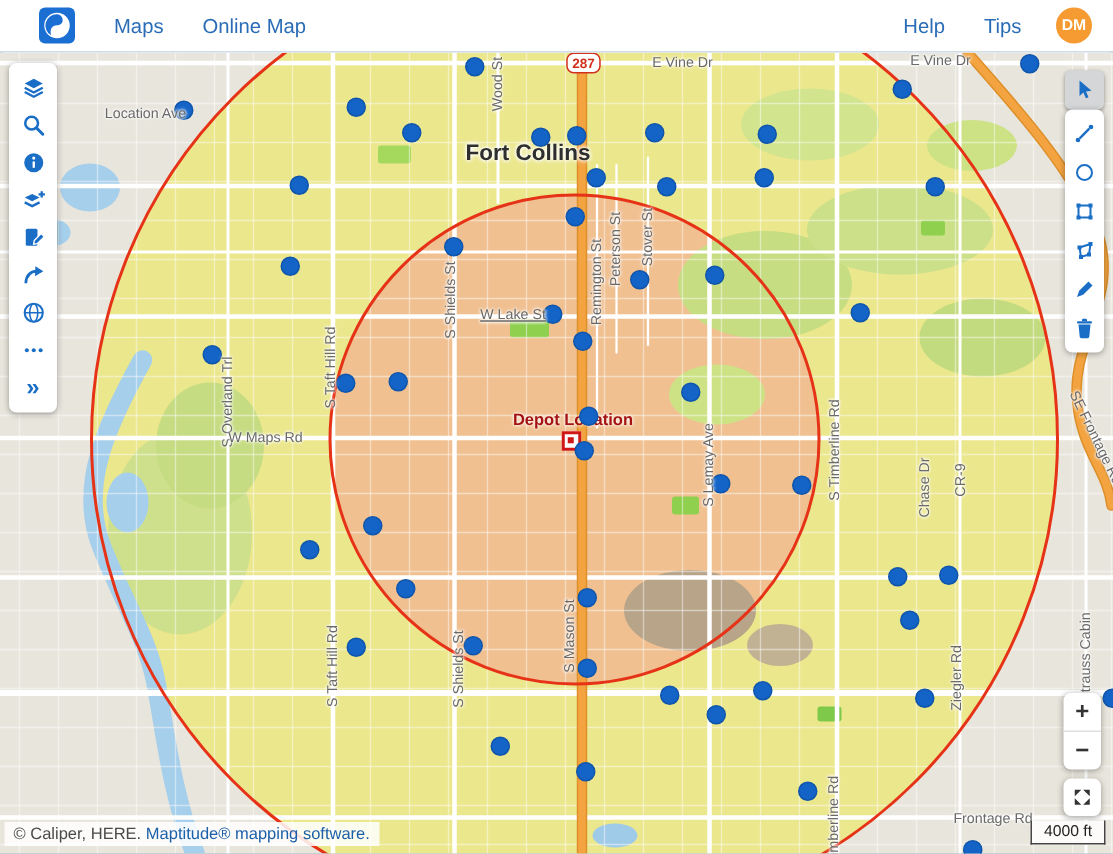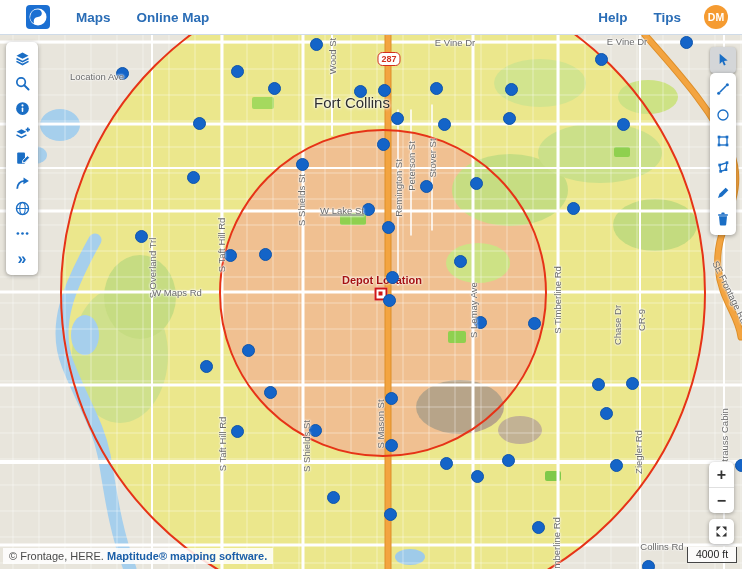--- a/index.html
+++ b/index.html
@@ -6,37 +6,37 @@
   body{width:742px;height:569px;overflow:hidden;position:relative;
        font-family:"Liberation Sans",sans-serif;background:#fff;
        box-shadow:inset 0 0 0 2px #4c77a6;}
   
   .header{position:absolute;left:0;top:0;width:742px;height:35px;background:#fff;
           display:flex;align-items:center;border-bottom:1px solid #cfdbe8;box-sizing:border-box;
           z-index:50;padding:0 14px 0 26px;}
   .logo{width:24px;height:24px;border-radius:4px;background:#1b6fd2;display:flex;
         align-items:center;justify-content:center;margin-right:13px;cursor:pointer;}
   .app-title{font-size:15.5px;font-weight:bold;color:#1b5fa8;margin-right:26px;}
-  .nav-link{font-size:13.5px;color:#2a6db6;margin:16px 13px;cursor:pointer;white-space:nowrap;font-weight:bold;}
+  .nav-link{font-size:13.5px;color:#2a6db6;margin:16px 13px;cursor:pointer;white-space:nowrap;}
   .spacer{flex:1;}
   .avatar{width:24px;height:24px;border-radius:50%;background:#f59b31;color:#fff;
           font-size:10.5px;font-weight:bold;display:flex;align-items:center;justify-content:center;
           margin-left:10px;cursor:pointer;}
   
   .map{position:absolute;left:0;top:35px;width:742px;height:534px;overflow:hidden;background:#e8e5dc;}
   .map svg.base{position:absolute;left:0;top:0;}
   .overlays{position:absolute;left:0;top:0;width:742px;height:534px;}
   .dot{position:absolute;width:13px;height:13px;border-radius:50%;background:#1464c8;
        border:1px solid #0f55ab;box-sizing:border-box;cursor:pointer;}
   .street{position:absolute;font-size:9.5px;color:#6a6a6a;white-space:nowrap;
           transform:translate(-50%,-50%);
           text-shadow:0 0 2px #fff,0 0 2px #fff,0 0 3px #fff;}
   .street.v{transform:translate(-50%,-50%) rotate(-90deg);}
   .street.d{transform:translate(-50%,-50%) rotate(64deg);}
-  .city-label{position:absolute;transform:translate(-50%,-50%);font-size:15px;font-weight:normal;
+  .city-label{position:absolute;transform:translate(-50%,-50%);font-size:15px;font-weight:bold;
           color:#2e2e2e;text-shadow:0 0 2px #fff,0 0 3px #fff,0 0 4px #fff;white-space:nowrap;}
   .depot-label{position:absolute;transform:translate(-50%,-100%);font-size:11px;font-weight:bold;
           color:#a51212;text-shadow:0 0 2px #fff,0 0 3px #fff;white-space:nowrap;}
   .depot-marker{position:absolute;width:13px;height:13px;background:#fff;border:2.5px solid #cf1717;
           box-sizing:border-box;transform:translate(-50%,-50%);cursor:pointer;}
   .depot-marker::after{content:"";position:absolute;left:2px;top:2px;width:4px;height:4px;background:#cf1717;}
   .shield{position:absolute;transform:translate(-50%,-50%);background:#fff;border:1.5px solid #d2301e;
           border-radius:5px;color:#d2301e;font-size:9px;font-weight:bold;padding:1px 3px;}
   
   .panel{position:absolute;background:#fff;border-radius:5px;box-shadow:0 1px 4px rgba(0,0,0,.35);z-index:40;}
@@ -56,21 +56,21 @@
           font-size:16px;font-weight:bold;color:#333;cursor:pointer;}
   .zoom-btn.first{border-bottom:1px solid #e0e0e0;}
   .fs-btn{right:8px;top:519px;width:25px;height:25px;display:flex;align-items:center;
           justify-content:center;cursor:pointer;}
   .fs-btn svg{width:15px;height:15px;}
   .scale-bar{position:absolute;right:5px;bottom:6px;width:48px;height:15px;background:rgba(255,255,255,.85);
           border:1px solid #444;border-top:none;font-size:10.5px;color:#222;text-align:center;
           line-height:15px;z-index:40;}
   .attribution{position:absolute;left:3px;bottom:5px;background:rgba(255,255,255,.85);
           padding:2px 6px;font-size:11px;color:#4a4a4a;z-index:40;white-space:nowrap;}
-  .attribution .link{color:#1b5fa8;font-weight:bold;cursor:pointer;}
+  .attribution .link{color:#1b5fa8;font-weight:normal;cursor:pointer;}
   .ic{fill:#1a6ec5;}
   .ic-stroke{fill:none;stroke:#1a6ec5;}
 </style>
 </head>
 <body>
 
 <div class="header">
   <div class="logo">
     <svg viewBox="0 0 24 24">
       <circle cx="12" cy="12" r="8.5" fill="#ffffff"></circle>
@@ -199,21 +199,21 @@
       <line x1="388" y1="0" x2="388" y2="534" stroke="#f3a440" stroke-width="5"></line>
       <path d="M645 0 C685 45 715 80 731 118 C748 162 714 192 718 232 C721 266 738 278 741 302" stroke="#dd8f2a" stroke-width="7"></path>
       <path d="M645 0 C685 45 715 80 731 118 C748 162 714 192 718 232 C721 266 738 278 741 302" stroke="#f3a440" stroke-width="5"></path>
     </g>
 
     <circle fill="none" stroke-width="2" cx="383" cy="258" r="322" stroke="#e63317"></circle>
     <circle fill="none" stroke-width="2" cx="383" cy="258" r="163" stroke="#e63317"></circle>
   </svg>
 
   <div class="overlays">
-    <div class="shield" style="left: 389px; top: 24px;">287</div>
+    <div class="shield" style="left: 389px; top: 7px;">287</div>
     <div class="city-label" style="left: 352px; top: 67px;">Fort Collins</div>
     <div class="depot-marker" style="left: 381px; top: 259px;"></div>
     <div class="depot-label" style="left: 382px; top: 251px;">Depot Location</div>
   <div class="dot" style="left: 309.5px; top: 2.5px; background: rgb(20, 100, 200);"></div>
       <div class="dot" style="left: 115.5px; top: 31.5px; background: rgb(20, 100, 200);"></div>
       <div class="dot" style="left: 230.5px; top: 29.5px; background: rgb(20, 100, 200);"></div>
       <div class="dot" style="left: 267.5px; top: 46.5px; background: rgb(20, 100, 200);"></div>
       <div class="dot" style="left: 353.5px; top: 49.5px; background: rgb(20, 100, 200);"></div>
       <div class="dot" style="left: 377.5px; top: 48.5px; background: rgb(20, 100, 200);"></div>
       <div class="dot" style="left: 429.5px; top: 46.5px; background: rgb(20, 100, 200);"></div>
@@ -276,21 +276,21 @@
       <div class="street v" style="left: 432px; top: 123px;">Stover St</div>
       <div class="street v" style="left: 380px; top: 389px;">S Mason St</div>
       <div class="street v" style="left: 473px; top: 275px;">S Lemay Ave</div>
       <div class="street v" style="left: 557px; top: 265px;">S Timberline Rd</div>
       <div class="street v" style="left: 556px; top: 516px;">S Timberline Rd</div>
       <div class="street v" style="left: 617px; top: 290px;">Chase Dr</div>
       <div class="street v" style="left: 641px; top: 285px;">CR-9</div>
       <div class="street v" style="left: 638px; top: 417px;">Ziegler Rd</div>
       <div class="street v" style="left: 724px; top: 403px;">Strauss Cabin</div>
       <div class="street d" style="left: 730px; top: 257px;">SE Frontage Rd</div>
-      <div class="street h" style="left: 662px; top: 511px;">Collins Rd</div>
+      <div class="street h" style="left: 662px; top: 511px;">Frontage Rd</div>
     </div>
 </div>
 
 <div class="panel left-toolbar">
   <div class="tool-btn">
     <svg viewBox="0 0 24 24">
       <path class="ic" d="M12 3.5 20.5 8 12 12.5 3.5 8Z"></path>
       <path class="ic-stroke" stroke-width="2.2" d="M3.5 12 12 16.5 20.5 12"></path>
       <path class="ic-stroke" stroke-width="2.2" d="M3.5 16 12 20.5 20.5 16"></path>
     </svg>
@@ -400,15 +400,15 @@
   <div class="zoom-btn first">+</div>
   <div class="zoom-btn">−</div>
 </div>
 <div class="panel fs-btn">
   <svg viewBox="0 0 24 24">
     <path fill="#333" d="M4 4h7L4 11zM20 4v7l-7-7zM20 20h-7l7-7zM4 20v-7l7 7z"></path>
   </svg>
 </div>
 <div class="scale-bar">4000 ft</div>
 <div class="attribution">
-  <span>© Frontage, HERE.</span>
+  <span>© Caliper, HERE.</span>
   <span class="link">Maptitude® mapping software.</span>
 </div>
 
 </body></html>

